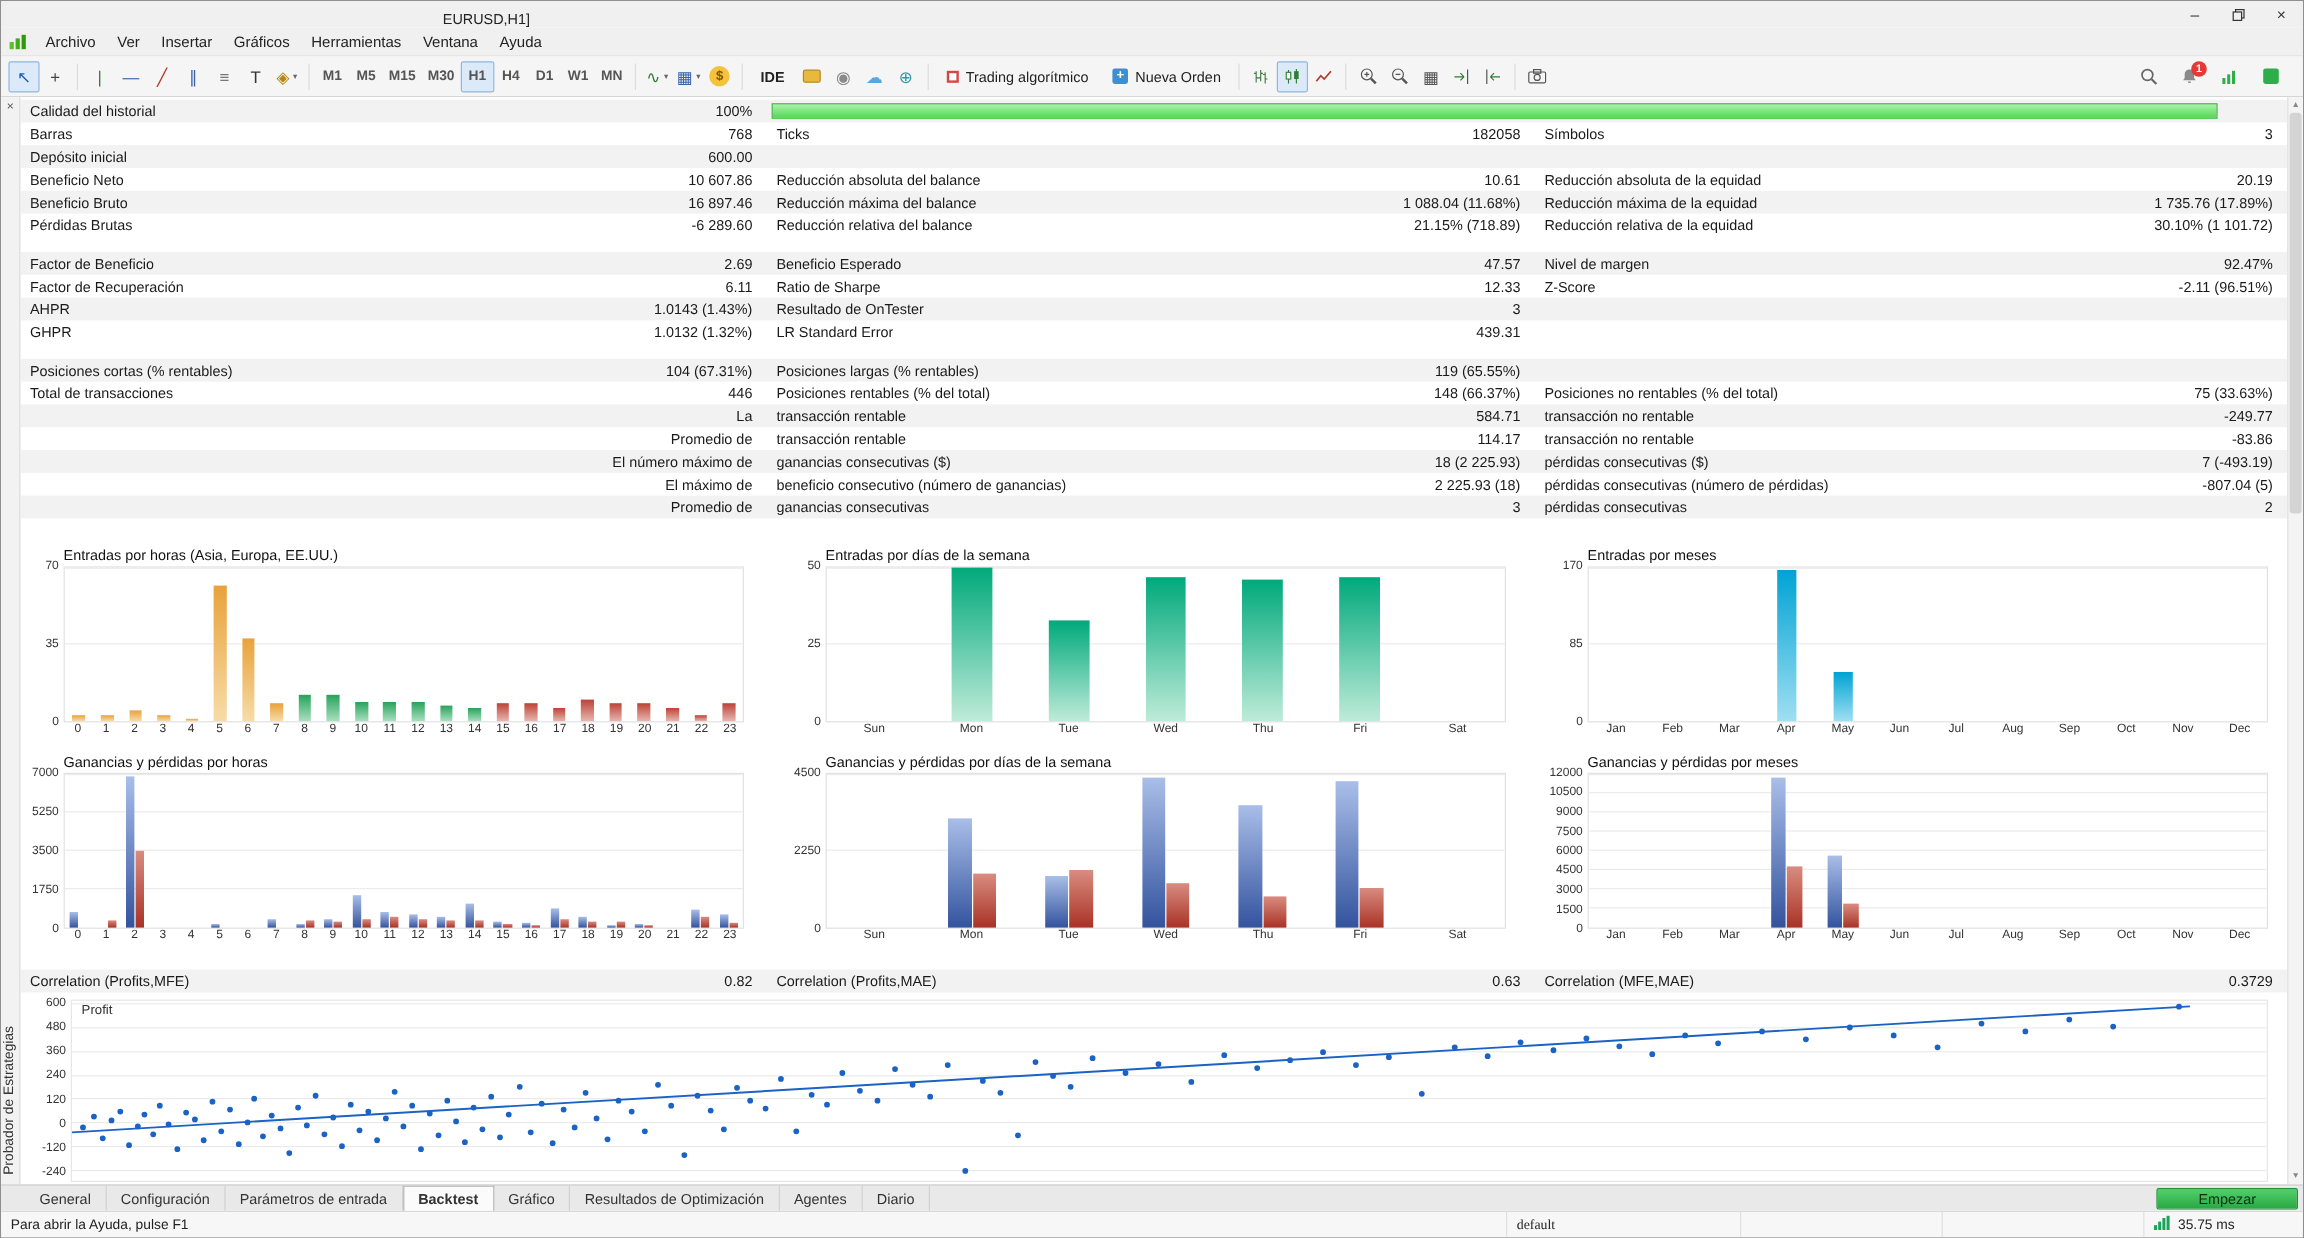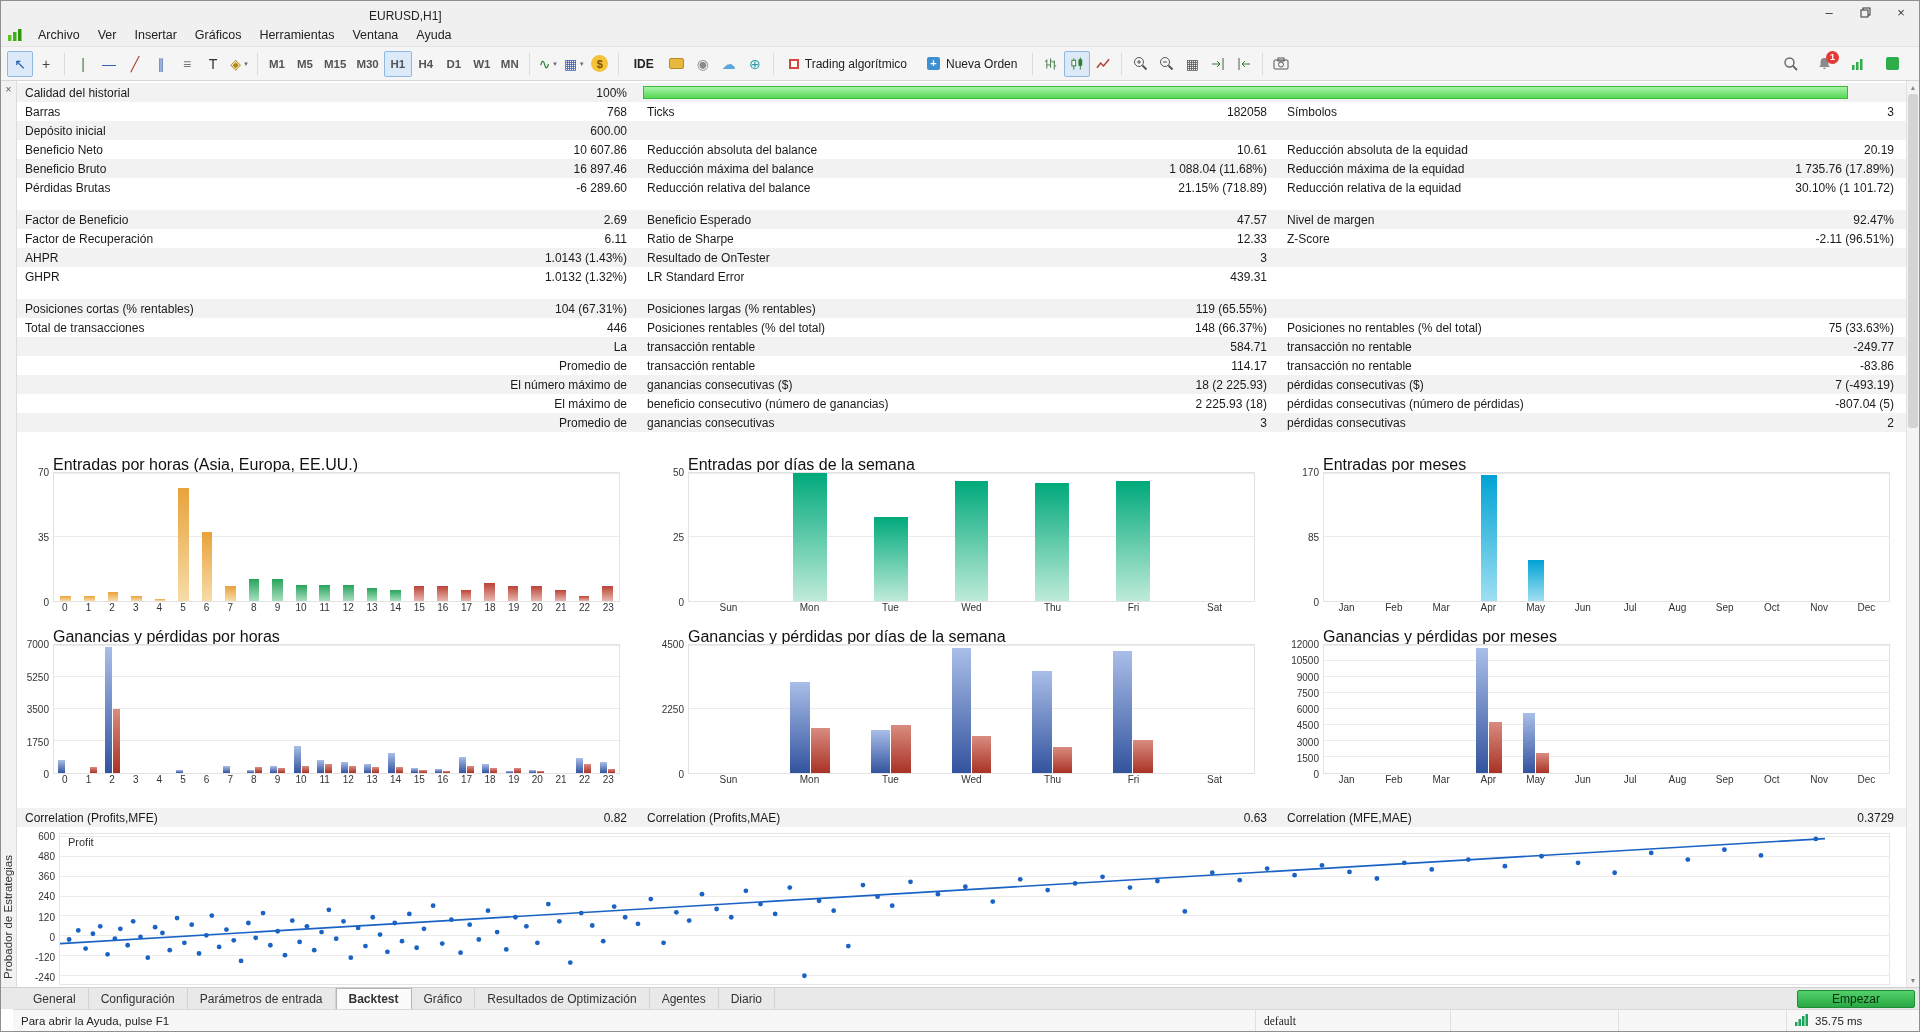--- a/index.html
+++ b/index.html
@@ -49,21 +49,21 @@
   .rspacer { height:13px; }
   .rc { display:flex; justify-content:space-between; align-items:center; height:100%; padding:0 12px 0 8px; overflow:hidden; }
   .rc-label { white-space:nowrap; overflow:hidden; }
   .rc-value { white-space:nowrap; margin-left:8px; text-align:right; }
   .rc-bar { grid-column:2/4; padding:2px 58px 2px 4px; height:100%; display:flex; align-items:center; }
   .qbar { height:13px; width:100%; border:1px solid #3cb83c; background:linear-gradient(to bottom,#a9f3a9,#55d855); }
 
   
   .charts { display:grid; grid-template-columns:repeat(3,1fr); column-gap:38px; row-gap:12px; margin:24px 16px 0 6px; flex:0 0 auto; }
   .mini-chart {}
-  .mc-title { font-size:16px; color:#111; height:16px; padding-left:30px; white-space:nowrap; overflow:hidden; }
+  .mc-title { font-size:12px; color:#111; height:16px; padding-left:30px; white-space:nowrap; overflow:hidden; }
   .mc-body { display:flex; height:130px; }
   .mc-yaxis { width:30px; position:relative; flex:0 0 auto; }
   .ytick { position:absolute; right:4px; transform:translateY(50%); font-size:10px; color:#333; }
   .mc-plot { flex:1; position:relative; border:1px solid #e2e2e2; background:#fff; display:flex; align-items:flex-end; }
   .gridline { position:absolute; left:0; right:0; height:1px; background:#ebebeb; }
   .bar-slot { flex:1; height:100%; display:flex; align-items:flex-end; justify-content:center; gap:1px; position:relative; z-index:1; }
   .bar {}
   .mc-xaxis { display:flex; margin-left:30px; height:14px; }
   .xtick { flex:1; text-align:center; font-size:10px; color:#333; white-space:nowrap; }
 
@@ -83,21 +83,21 @@
   .vs-track { flex:1; position:relative; }
   .vs-thumb { position:absolute; top:0; left:1px; right:1px; height:38%; background:#d4d4d4; border-radius:3px; }
 
   
   .tabsbar { height:22px; background:#e9e9e9; border-top:1px solid #cfcfcf; display:flex; align-items:stretch; padding-left:20px; position:relative; flex:0 0 auto; }
   .tab { padding:0 12px; font-size:12px; color:#333; border-right:1px solid #d2d2d2; display:flex; align-items:center; }
   .tab.active { background:#fbfbfb; font-weight:700; border:1px solid #b5b5b5; border-bottom:none; }
   .start-btn { position:absolute; right:4px; top:2px; height:18px; width:118px; background:linear-gradient(#53d06a,#29a845); border:1px solid #1f8f38; border-radius:2px; color:#06300f; font-size:12px; font-family:inherit; display:flex; align-items:center; justify-content:center; }
 
   
-  .statusbar { height:22px; background:#f7f7f7; border-top:1px solid #d9d9d9; display:flex; align-items:stretch; font-size:11.5px; color:#222; flex:0 0 auto;margin-left:12px; }
+  .statusbar { height:22px; background:#f7f7f7; border-top:1px solid #d9d9d9; display:flex; align-items:stretch; font-size:11.5px; color:#222; flex:0 0 auto; }
   .sb-cell { display:flex; align-items:center; padding:0 8px; border-right:1px solid #e0e0e0; }
   .sb-help { flex:1; }
   .sb-profile { width:195px;font-family:Liberation Serif, serif; }
   .sb-empty1 { width:168px; }
   .sb-empty2 { width:168px; }
   .sb-latency { width:132px; gap:6px; border-right:none; }
 </style>
 </head>
 <body>
 

